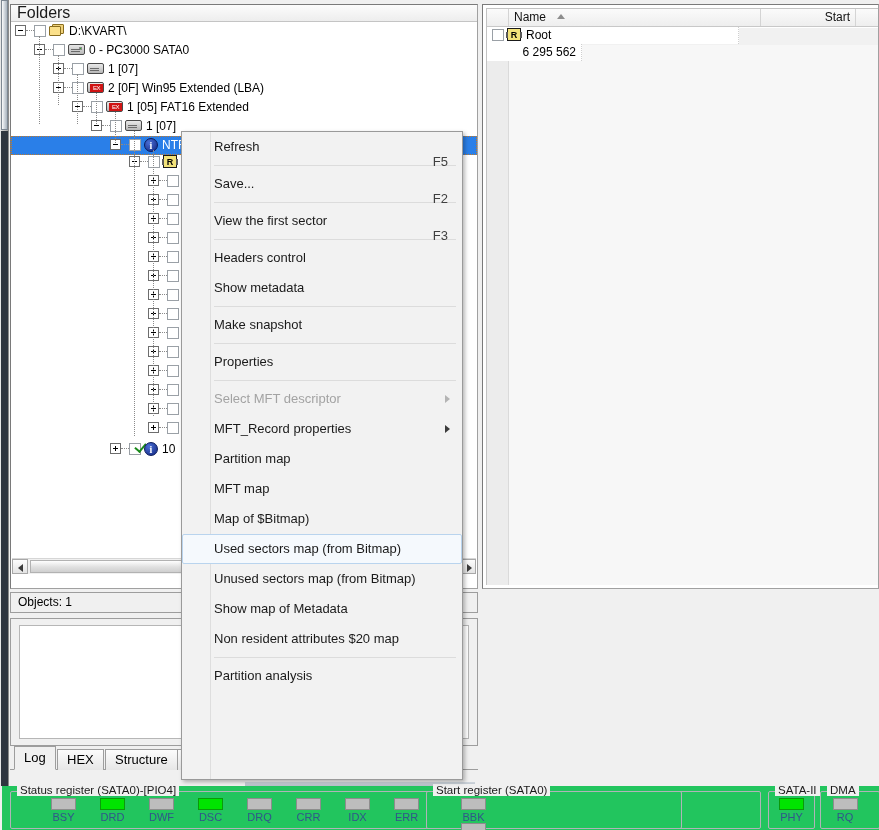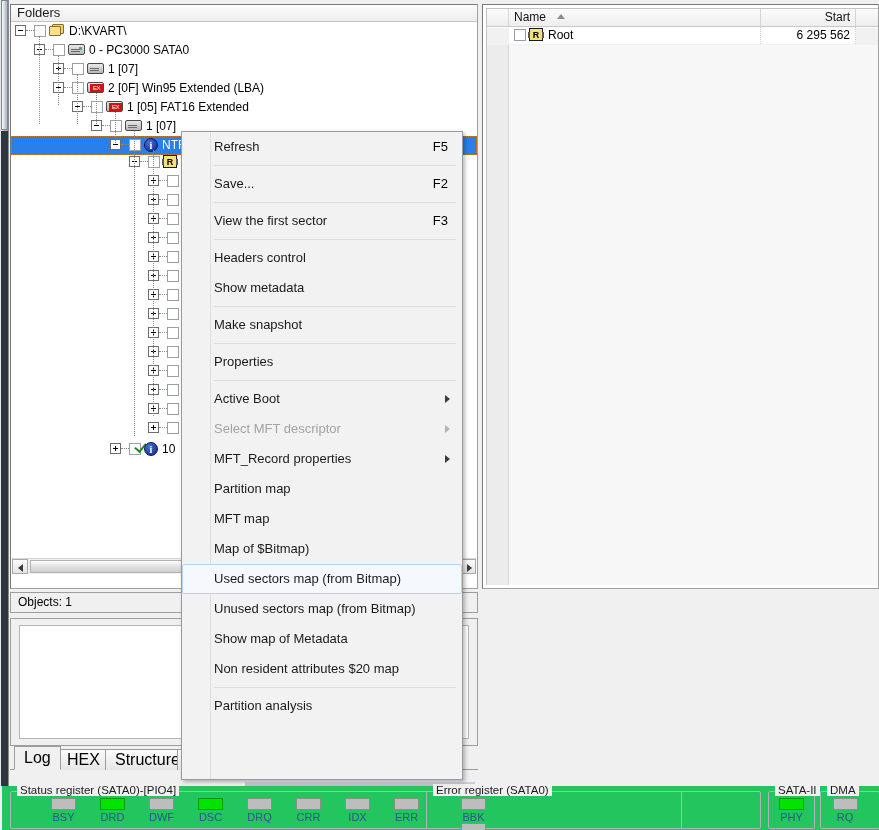--- a/index.html
+++ b/index.html
@@ -34,21 +34,21 @@
   .tree-panel {
     position: absolute; left: 10px; top: 4px; width: 468px; height: 585px;
     background: #fff;
     border: 1px solid #a0a0a0;
     border-top-color: #7a7a7a; border-left-color: #7a7a7a;
   }
   .tree-header {
     height: 17px; line-height: 16px;
     background: linear-gradient(to bottom,#fcfcfc,#ededed);
     border-bottom: 1px solid #c4c4c4;
-    padding-left: 6px; font-size: 13px; color: #1a1a1a;
+    padding-left: 6px; font-size: 16px; color: #1a1a1a;
   }
   .tree-body {
     position: absolute; left: 0; top: 17px; right: 0; bottom: 31px;
     background: #fff; overflow: hidden;
   }
   .tree-row { position: absolute; height: 19px; left: 0; right: 0; white-space: nowrap; }
   .tree-row .txt { font-size: 12px; color: #000; line-height: 19px; vertical-align: middle; }
   .tree-row.sel {
     background: #2a7fe8;
     outline: 1px dotted #c07a2a;
@@ -138,21 +138,21 @@
   .col-head { height: 18px; display: flex; background: linear-gradient(to bottom,#fbfbfb,#eeeeee);
       border-bottom: 1px solid #c8c8c8; }
   .col-head .c { border-right: 1px solid #d4d4d4; line-height: 17px; font-size: 12px;
       padding: 0 5px; color: #111; position: relative; }
   .col-head .c.gutter { width: 22px; padding: 0; }
   .col-head .c.name { width: 252px; }
   .col-head .c.start { width: 95px; text-align: right; }
   .sort-asc { display: inline-block; margin-left: 8px; width: 0; height: 0;
       border-left: 4px solid transparent; border-right: 4px solid transparent;
       border-bottom: 5px solid #8d8d8d; vertical-align: middle; margin-bottom: 2px; }
-  .list-row { display: flex; height: 17px; }
+  .list-row { display: flex; height: 17px; flex-direction: column; }
   .list-row .c { line-height: 17px; font-size: 12px; padding: 0 5px; white-space: nowrap; }
   .list-row .c.gutter { width: 22px; padding: 0; }
   .list-row .c.name { width: 252px; background: #fff; border-right: 1px dotted #cfcfcf; }
   .list-row .c.start { width: 95px; text-align: right; background: #fff; border-right: 1px dotted #cfcfcf; }
   .row-shade { position: absolute; left: 0; top: 19px; width: 100%; height: 17px; background: #f1f1f1; z-index: 0; }
   .list-row { position: relative; z-index: 1; }
   .lp-blank { position: absolute; left: 0; right: 0; top: 36px; bottom: 0; background: #f7f7f7; }
   .lp-blank .gut { position: absolute; left: 0; top: 0; width: 22px; bottom: 0;
       background: #ececec; border-right: 1px solid #dadada; }
 
@@ -165,21 +165,21 @@
     position: absolute; left: 8px; top: 6px; right: 8px; bottom: 6px;
     background: #fff; border: 1px solid #b6b6b6;
     font-family: "Liberation Mono", monospace; font-size: 11.5px;
     padding: 4px 6px 0 0; overflow: hidden;
   }
   .log-line { white-space: pre; text-align: right; line-height: 15.2px; color: #000; }
 
   .tabs { position: absolute; left: 10px; top: 746px; width: 468px; height: 24px; }
   .tab {
     position: absolute; bottom: 0; height: 21px; line-height: 20px;
-    padding: 0 9px; font-size: 16px; color: #000;
+    padding: 0 9px; font-size: 13px; color: #000;
     background: linear-gradient(to bottom,#fcfcfc,#e6e6e6);
     border: 1px solid #9d9d9d; border-bottom: none;
   }
   .tab.active { background: #f0f0f0; height: 24px; line-height: 22px; border-bottom: 1px solid #f0f0f0; z-index: 2; }
   .tab-underline { position: absolute; left: 0; right: 0; bottom: 0; height: 1px; background: #9d9d9d; }
 
   
   .ctx {
     position: absolute; left: 181px; top: 131px; width: 282px; height: 649px;
     background: #f2f2f2;
@@ -195,21 +195,21 @@
     white-space: nowrap; z-index: 2;
   }
   .ctx-item.disabled { color: #a3a3a3; }
   .ctx-item.hl {
     background: #f5f9fd;
     border: 1px solid #b9d4ee;
     border-radius: 2px;
     line-height: 28px;
     padding-left: 31px;
   }
-  .ctx-item .accel { position: absolute; right: 14px; top: 0; font-size: 13px; color: #000000; }
+  .ctx-item .accel { position: absolute; right: 14px; top: 15px; font-size: 13px; color: #404040; }
   .ctx-item .arrow {
     position: absolute; right: 12px; top: 11px;
     width: 0; height: 0; border-top: 4px solid transparent;
     border-bottom: 4px solid transparent; border-left: 5px solid #3c3c3c;
   }
   .ctx-item.disabled .arrow { border-left-color: #b4b4b4; }
   .ctx-sep { height: 1px; margin: 3px 6px 3px 32px; background: #dcdcdc; }
 
   
   .regbar { position: absolute; left: 2px; top: 786px; width: 879px; height: 44px; background: #22c55e; }
@@ -346,21 +346,20 @@
         <div class="ctx-sep"></div>
         <div class="ctx-item"><span>View the first sector</span><span class="accel">F3</span></div>
         <div class="ctx-sep"></div>
         <div class="ctx-item"><span>Headers control</span></div>
         <div class="ctx-item"><span>Show metadata</span></div>
         <div class="ctx-sep"></div>
         <div class="ctx-item"><span>Make snapshot</span></div>
         <div class="ctx-sep"></div>
         <div class="ctx-item"><span>Properties</span></div>
         <div class="ctx-sep"></div>
-        <div class="ctx-item"><span>Active Boot</span><span class="arrow"></span></div>
         <div class="ctx-item disabled"><span>Select MFT descriptor</span><span class="arrow"></span></div>
         <div class="ctx-item"><span>MFT_Record properties</span><span class="arrow"></span></div>
         <div class="ctx-item"><span>Partition map</span></div>
         <div class="ctx-item"><span>MFT map</span></div>
         <div class="ctx-item"><span>Map of $Bitmap)</span></div>
         <div class="ctx-item hl"><span>Used sectors map (from Bitmap)</span></div>
         <div class="ctx-item"><span>Unused sectors map (from Bitmap)</span></div>
         <div class="ctx-item"><span>Show map of Metadata</span></div>
         <div class="ctx-item"><span>Non resident attributes $20 map</span></div>
         <div class="ctx-sep"></div>
@@ -404,21 +403,21 @@
             <div class="led-lbl">IDX</div>
           </div>
           <div class="led-cell" style="width: 49px;">
             <div class="led"></div>
             <div class="led-lbl">ERR</div>
           </div>
         </div>
     </div>
 
     <div class="grp" id="grp-error" style="left:424px; width:335px;">
-      <div class="cap">Error register (SATA0)</div>
+      <div class="cap">Start register (SATA0)</div>
       <div class="led-row" id="leds-error" style="padding-left: 28px; flex-direction: column;">
           <div class="led-cell" style="width: 37px;">
             <div class="led"></div>
             <div class="led-lbl">BBK</div>
           </div>
           <div class="led-cell" style="width: 37px;">
             <div class="led"></div>
             <div class="led-lbl">UNC</div>
           </div>
           <div class="led-cell" style="width: 37px;">

